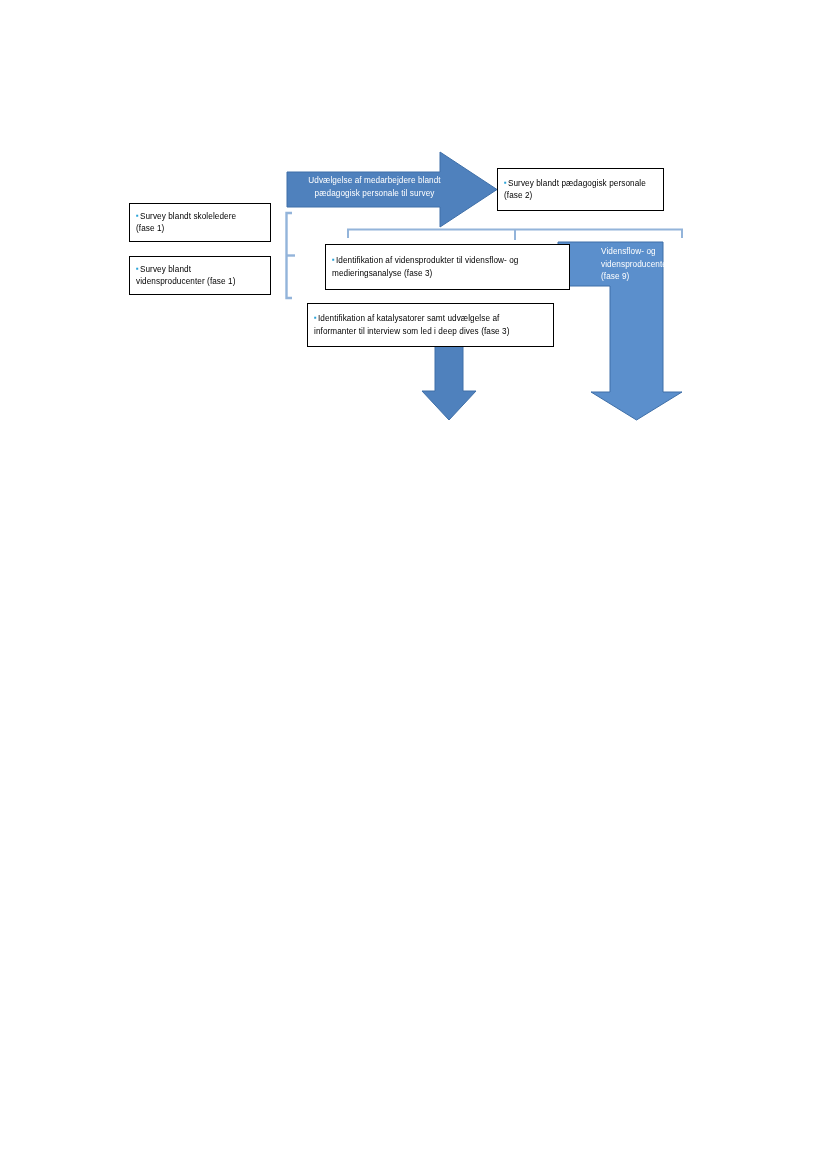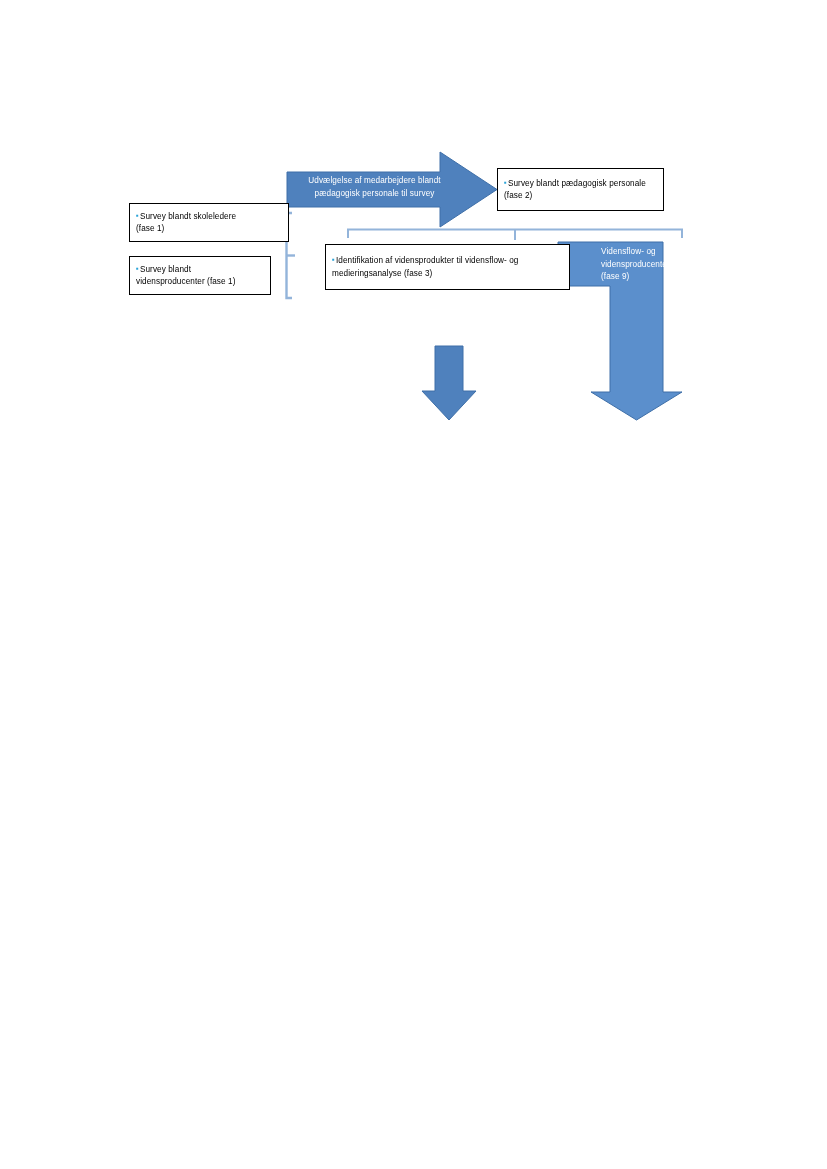--- a/index.html
+++ b/index.html
@@ -61,21 +61,21 @@
   .centered-label {
     text-align: center;
   }
 
   svg.shape {
     position: absolute;
     overflow: visible;
   }
 
   
-  #box-skoleledere   { left: 129px; top: 203px; width: 160px; height: 39px; }
+  #box-skoleledere   { left: 129px; top: 203px; width: 142px; height: 39px; }
   #box-videnspro     { left: 129px; top: 256px; width: 142px; height: 39px; }
   #box-survey-paed   { left: 497px; top: 168px; width: 167px; height: 43px; }
   #box-videnprod-id  { left: 325px; top: 244px; width: 245px; height: 46px; }
   #box-katalysator   { left: 307px; top: 303px; width: 247px; height: 44px; }
   #box-deepdives     { left: 428px; top: 421px; width: 253px; height: 48px; }
 
   #box-deepdives .box-text { width: 100%; text-align: center; }
 </style>
 </head>
 <body>
@@ -134,15 +134,21 @@
     </div>
   </div>
 
   <div class="box" id="box-videnprod-id">
     <div class="box-text">
       <span class="bullet">▪</span><span>Identifikation af vidensprodukter til vidensflow- og</span><br>
       <span>medieringsanalyse (fase 3)</span>
     </div>
   </div>
 
+  <div class="box" id="box-katalysator">
+    <div class="box-text">
+      <span class="bullet">▪</span><span>Identifikation af katalysatorer samt udvælgelse af</span><br>
+      <span>informanter til interview som led i deep dives (fase 3)</span>
+    </div>
+  </div>
 
 
 </div>
 
 </body></html>

